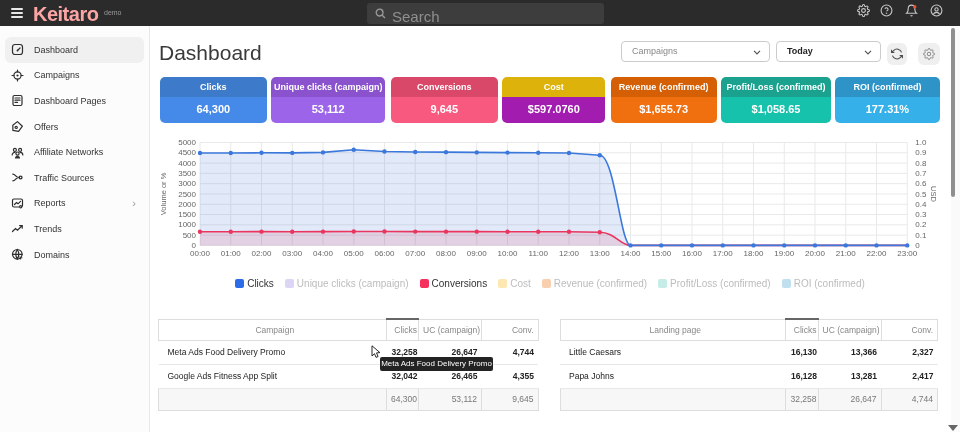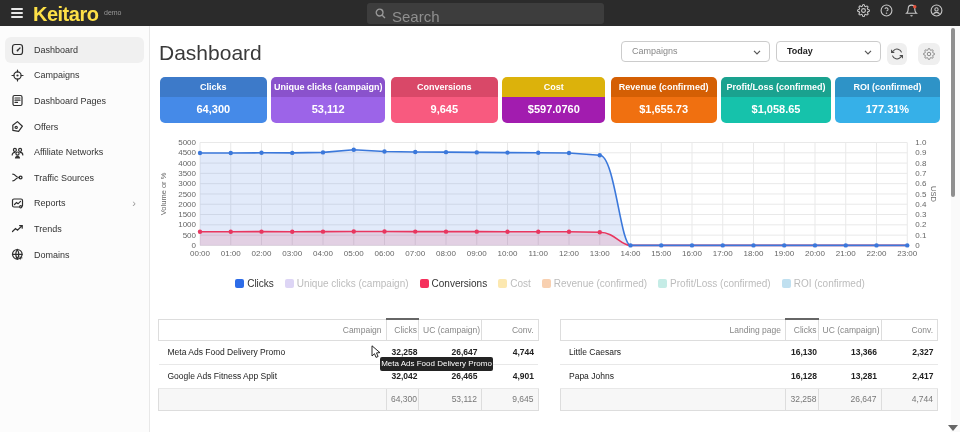--- a/index.html
+++ b/index.html
@@ -3,21 +3,21 @@
 <style>
 * { margin:0; padding:0; box-sizing:border-box; }
 html,body { width:960px; height:432px; overflow:hidden; background:#fff;
   font-family:"Liberation Sans", sans-serif; }
 #page { position:relative; width:960px; height:432px; }
 
 
 #topbar { position:absolute; left:0; top:0; width:960px; height:26px; background:#2b2b2b; }
 #burger { position:absolute; left:11px; top:8px; width:12px; height:10px; }
 #burger div { height:1.6px; background:#e8e8e8; margin-bottom:2.4px; border-radius:1px; }
-#logo { position:absolute; left:33px; top:3px; font-size:20px; font-weight:bold; color:#fde047; letter-spacing:-0.5px; }
+#logo { position:absolute; left:33px; top:3px; font-size:20px; font-weight:bold; color:#fca5a5; letter-spacing:-0.5px; }
 #demo { position:absolute; left:104px; top:9px; font-size:7px; color:#999; }
 #search { position:absolute; left:367px; top:3px; width:237px; height:21px; background:#3d3d3d; border-radius:3px; }
 #search .mag { position:absolute; left:8px; top:5px; }
 #search .ph { position:absolute; left:25px; top:5px; font-size:15px; color:#8f8f8f; }
 .tico { position:absolute; top:4px; }
 
 
 #sidebar { position:absolute; left:0; top:26px; width:150px; height:406px; background:#fcfcfc; border-right:1px solid #e8e8e8; }
 .sit { position:relative; height:25.6px; margin:0 5px; display:flex; align-items:center; gap:10px; padding-left:6px; border-radius:6px; color:#333; font-size:9px; }
 .sit:first-child { margin-top:11px; }
@@ -43,21 +43,21 @@
 
 #legend { position:absolute; left:150px; top:278px; width:800px; display:flex; justify-content:center; gap:11px; font-size:10px; }
 .li { display:flex; align-items:center; gap:3px; }
 .li.on { color:#333; }
 .li.off { color:#bcbcbc; }
 .sw { width:9px; height:9px; border-radius:2px; display:inline-block; }
 
 
 .tbl { position:absolute; top:318px; border-collapse:collapse; font-size:8.5px; color:#222; table-layout:fixed; background:#fff; }
 .tbl th { font-weight:normal; color:#888; border:1px solid #ddd; height:21px; padding:0 4px; text-align:right; white-space:nowrap; overflow:hidden; }
-.tbl th.c0 { text-align:right; padding-left:9px; }
+.tbl th.c0 { text-align:center; padding-left:9px; }
 .tbl th.ucl { text-align:center; }
 .tbl th.sort { border-top:2px solid #666; }
 .tbl td { height:24px; border-top:1px solid #e8e8e8; border-bottom:1px solid #e8e8e8; padding:0 4px; text-align:right; white-space:nowrap; overflow:hidden; }
 .tbl td.c0 { text-align:left; padding-left:9px; }
 .tbl td.b { font-weight:bold; }
 .tbl .flush { padding-right:1px; }
 .tbl tr.foot td { background:#f7f7f7; color:#777; font-weight:normal; border:1px solid #ddd; border-left:1px solid #ddd; height:22px; }
 .tbl tr.foot td.c0 { border-right:1px solid #ddd; }
 .tbl td { border-left:none; border-right:none; }
 .tbl tr.foot td + td { border-left:1px solid #ddd; }
@@ -382,21 +382,21 @@
         <tr>
           <td class="c0">Meta Ads Food Delivery Promo</td>
           <td class="num b flush">32,258</td>
           <td class="num b">26,647</td>
           <td class="num b">4,744</td>
         </tr>
         <tr>
           <td class="c0">Google Ads Fitness App Split</td>
           <td class="num b flush">32,042</td>
           <td class="num b">26,465</td>
-          <td class="num b">4,901</td>
+          <td class="num b">4,355</td>
         </tr>
         <tr class="foot">
           <td class="c0"></td>
           <td class="num flush">64,300</td>
           <td class="num">53,112</td>
           <td class="num">9,645</td>
         </tr>
       </tbody>
     </table>
 <table class="tbl" style="left:559.5px;width:377.5px">

